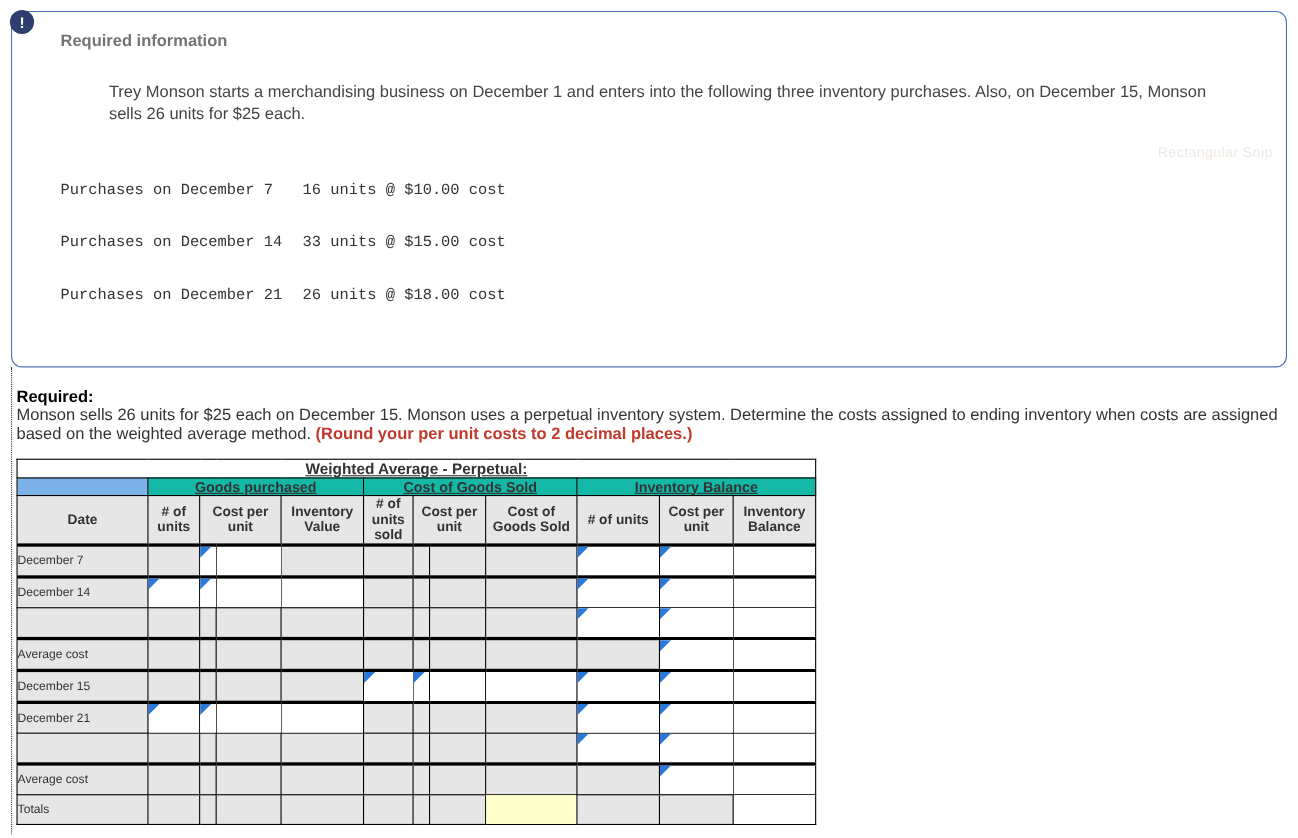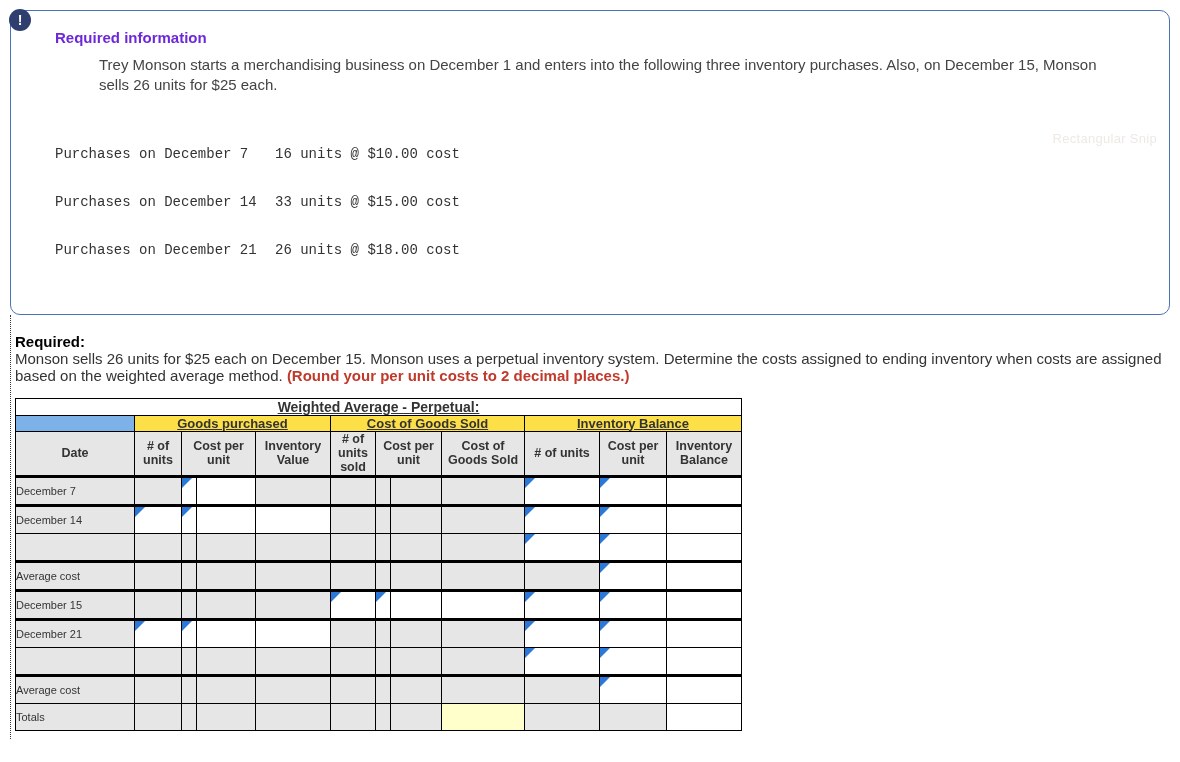--- a/index.html
+++ b/index.html
@@ -26,24 +26,24 @@
     height: 22px;
     border-radius: 50%;
     background: #2d3e6f;
     color: #fff;
     font-weight: bold;
     text-align: center;
     line-height: 22px;
     font-size: 14px;
   }
   .req-header {
-    color: #6d28d9;
+    color: #737373;
     font-weight: bold;
     font-size: 15px;
-    margin-bottom: 9px;
+    margin-bottom: 28px;
   }
   .intro {
     color: #444;
     font-size: 15px;
     line-height: 1.35;
     margin-bottom: 18px;
     margin-left: 44px;
   }
   .watermark {
     position: absolute;
@@ -84,21 +84,21 @@
   }
   .title-row td {
     background:#fff;
     font-weight:bold;
     text-decoration: underline;
     font-size:14px;
     padding:4px 6px;
     text-align:center;
   }
   .blue-head td {
-    background:#fde047;
+    background:#14b8a6;
     text-align:center;
     font-weight:bold;
     text-decoration: underline;
     padding:3px 4px;
     font-size:13px;
   }
   .sub-head td {
     background:#e6e6e6;
     text-align:center;
     font-weight:bold;

